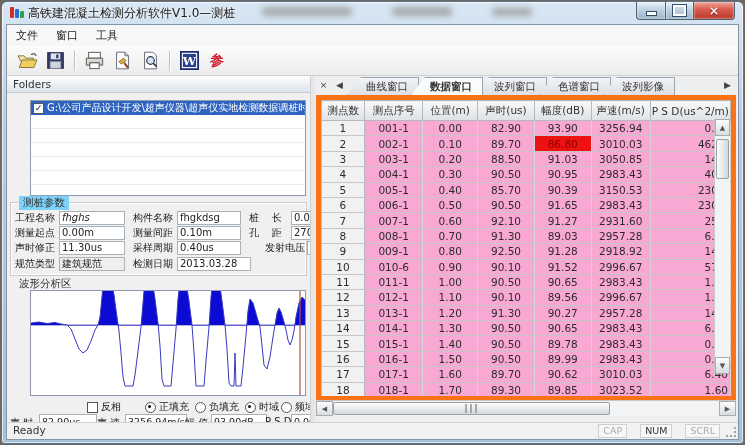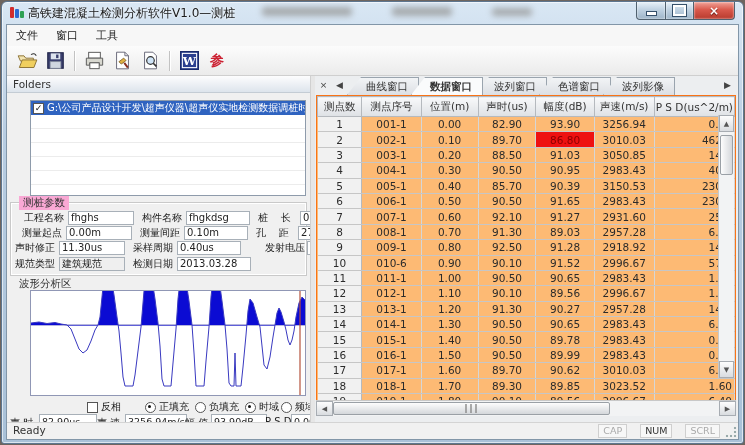--- a/index.html
+++ b/index.html
@@ -31,21 +31,21 @@
   #leftpane{position:absolute;left:0;top:0;width:303px;bottom:0;background:#f0f0f0;}
   #splitter{position:absolute;left:303px;top:0;width:4px;bottom:0;background:#e6e6e6;border-left:1px solid #d0d0d0;}
   #folders-caption{position:absolute;left:0;right:0;top:0;height:17px;background:linear-gradient(#fdfdfe,#dde4ec);border-bottom:1px solid #c4ccd4;font-size:10.5px;color:#333;padding:2px 0 0 6px;box-sizing:border-box;}
   #folder-list{position:absolute;left:23px;top:24px;width:274px;height:94px;background:#fff;border:1px solid #8e9bab;overflow:hidden;}
   .flist-item{height:14px;display:flex;align-items:center;font-size:10px;white-space:nowrap;overflow:hidden;}
   .flist-item.selected{background:#2f63c0;color:#fff;}
   .flist-empty{height:13px;border-bottom:1px solid #ececec;}
   .cb{width:9px;height:9px;background:#fff;border:1px solid #555;margin:0 3px 0 2px;flex:0 0 auto;font-size:9px;line-height:8px;color:#111;text-align:center;}
   
   #params-group{position:absolute;left:3px;top:126px;width:295px;height:72px;border:1px solid #c9c9c9;box-shadow:inset 0 0 0 1px #fff;}
-  #params-title{position:absolute;left:8px;top:-7px;background:#f9a8d4;padding:0 4px;font-size:10.5px;color:#333;}
+  #params-title{position:absolute;left:8px;top:-7px;background:#7dd3fc;padding:0 4px;font-size:10.5px;color:#333;}
   .p-row{position:absolute;left:4px;right:2px;height:14px;display:flex;align-items:center;}
   .p-lbl{font-size:10px;color:#222;white-space:pre;flex:0 0 auto;}
   .p-fld{height:12px;border:1px solid #a8b0b8;background:#fff;font-size:10px;line-height:12px;padding:0 2px;white-space:nowrap;overflow:hidden;flex:0 0 auto;box-sizing:content-box;}
   .p-fld.combo{background:#efefef;}
   
   #wave-label{position:absolute;left:12px;top:201px;font-size:10.5px;color:#333;}
   #wavebox{position:absolute;left:23px;top:214px;width:274px;height:104px;background:#fff;border:1px solid #9097b5;overflow:hidden;}
   
   #ctl-row1{position:absolute;left:0;top:324px;height:14px;width:100%;font-size:10px;}
   .ctl-item{position:absolute;display:flex;align-items:center;gap:3px;white-space:nowrap;}
@@ -56,21 +56,21 @@
   .ro-lbl{position:absolute;top:2px;white-space:pre;}
   .ro-fld{position:absolute;top:0;height:13px;border:1px solid #a8b0b8;background:#fff;font-size:9.5px;line-height:13px;padding:0 2px;white-space:nowrap;overflow:hidden;}
   #clipped-text{position:absolute;left:8px;top:353px;height:5px;overflow:hidden;font-size:10px;color:#444;}
   
   #rightpane{position:absolute;left:308px;right:1px;top:0;bottom:0;background:#eceef0;}
   #tabstrip{position:absolute;left:0;right:0;top:0;height:19px;display:flex;align-items:flex-end;}
   .ts-btn{width:13px;height:13px;margin:0 1px 3px 2px;text-align:center;line-height:12px;font-size:9px;color:#444;}
   .tab{height:17px;line-height:17px;padding:0 10px 0 18px;font-size:10.5px;color:#333;background:linear-gradient(#f2f4f6,#dcdfe4);border:1px solid #9aa4ae;border-bottom:none;clip-path:polygon(14px 0,100% 0,100% 100%,0 100%);margin-right:-8px;}
   .tab.active{background:#fafbfc;z-index:3;position:relative;font-weight:bold;}
   #tab-right-arrow{margin-left:auto;margin-right:3px;}
-  #grid-wrap{position:absolute;left:1px;right:1px;top:19px;bottom:22px;background:#fdba74;border:1px solid #f97316;overflow:hidden;}
+  #grid-wrap{position:absolute;left:1px;right:1px;top:19px;bottom:22px;background:#f9a8d4;border:5px solid #f97316;overflow:hidden;}
   table{border-collapse:collapse;table-layout:fixed;}
   th{height:17px;background:linear-gradient(#f8f9fa,#dee1e5);border:1px solid #b5b9be;font-weight:normal;font-size:10.5px;color:#333;overflow:hidden;white-space:nowrap;text-align:center;}
   td{height:15.4px;border-bottom:1px solid #c6c6c6;border-right:1px solid #d6d6d6;font-size:10.5px;color:#2b2b2b;text-align:center;white-space:nowrap;overflow:hidden;padding:0 2px;box-sizing:border-box;}
   td.rowhead{background:#f1f1f1;border-right:1px solid #b5b9be;}
   td.psd{text-align:right;}
   td.alert{background:#ee1111;color:#8b0000;}
   
   .sb-btn{background:linear-gradient(#fdfdfd,#d9dce0);border:1px solid #a7acb2;color:#555;font-size:7px;display:flex;align-items:center;justify-content:center;}
   #vscroll{position:absolute;right:1px;top:19px;bottom:22px;width:15px;background:#f2f3f4;border-left:1px solid #c8c8c8;}
   #vscroll .up{position:absolute;top:0;left:0;right:0;height:15px;}
@@ -190,29 +190,29 @@
             <div class="flist-empty"></div>
             <div class="flist-empty"></div>
             <div class="flist-empty"></div>
             <div class="flist-empty"></div>
             <div class="flist-empty"></div>
           </div>
 
         <div id="params-group">
           <div id="params-title">测桩参数</div>
           <div class="p-row" style="top:8px;">
-              <span class="p-lbl" style="width: 44px; margin-left: 9px;">工程名称</span>
-              <span class="p-fld" style="width: 60px;">fhghs</span>
+              <span class="p-lbl" style="width: 44px; margin-left: 0px;">工程名称</span>
+              <span class="p-fld" style="width: 60px; font-style: italic;">fhghs</span>
               <span class="p-lbl" style="width: 44px; margin-left: 8px;">构件名称</span>
               <span class="p-fld" style="width: 58px;">fhgkdsg</span>
               <span class="p-lbl" style="width: 42px; margin-left: 8px;">桩    长</span>
               <span class="p-fld" style="width: 38px;">0.00m</span>
             </div>
           <div class="p-row" style="top:23px;">
-              <span class="p-lbl" style="width: 44px; margin-left: 7px;">测量起点</span>
+              <span class="p-lbl" style="width: 44px; margin-left: 0px;">测量起点</span>
               <span class="p-fld" style="width: 60px;">0.00m</span>
               <span class="p-lbl" style="width: 44px; margin-left: 8px;">测量间距</span>
               <span class="p-fld" style="width: 58px;">0.10m</span>
               <span class="p-lbl" style="width: 42px; margin-left: 8px;">孔    距</span>
               <span class="p-fld" style="width: 38px;">270mm</span>
             </div>
           <div class="p-row" style="top:38px;">
               <span class="p-lbl" style="width: 44px; margin-left: 0px;">声时修正</span>
               <span class="p-fld" style="width: 60px;">11.30us</span>
               <span class="p-lbl" style="width: 44px; margin-left: 8px;">采样周期</span>

